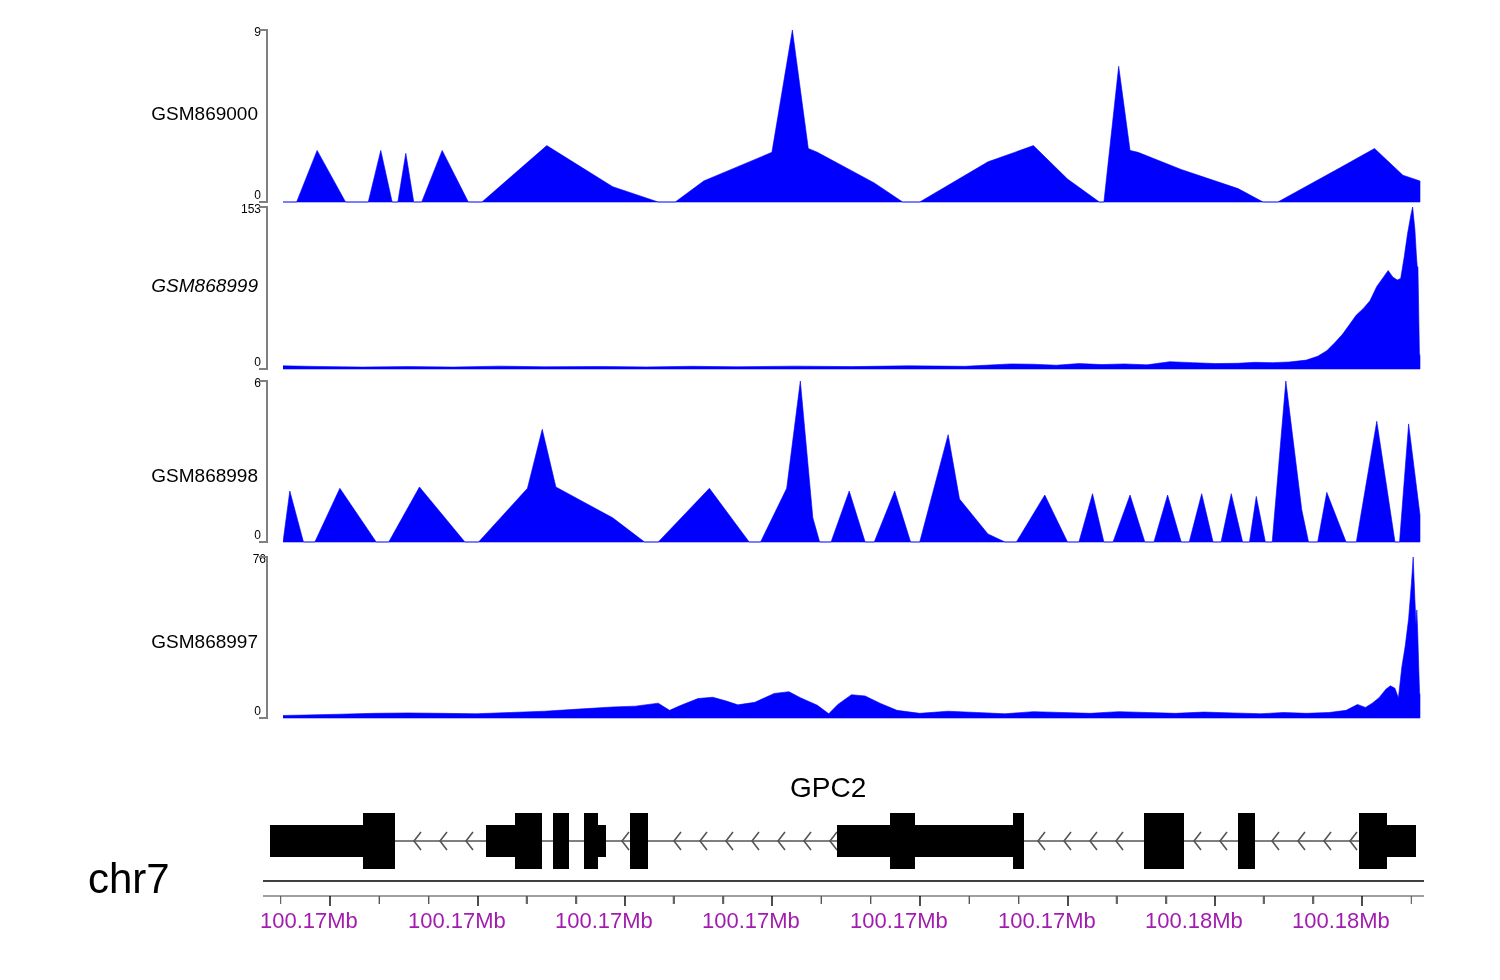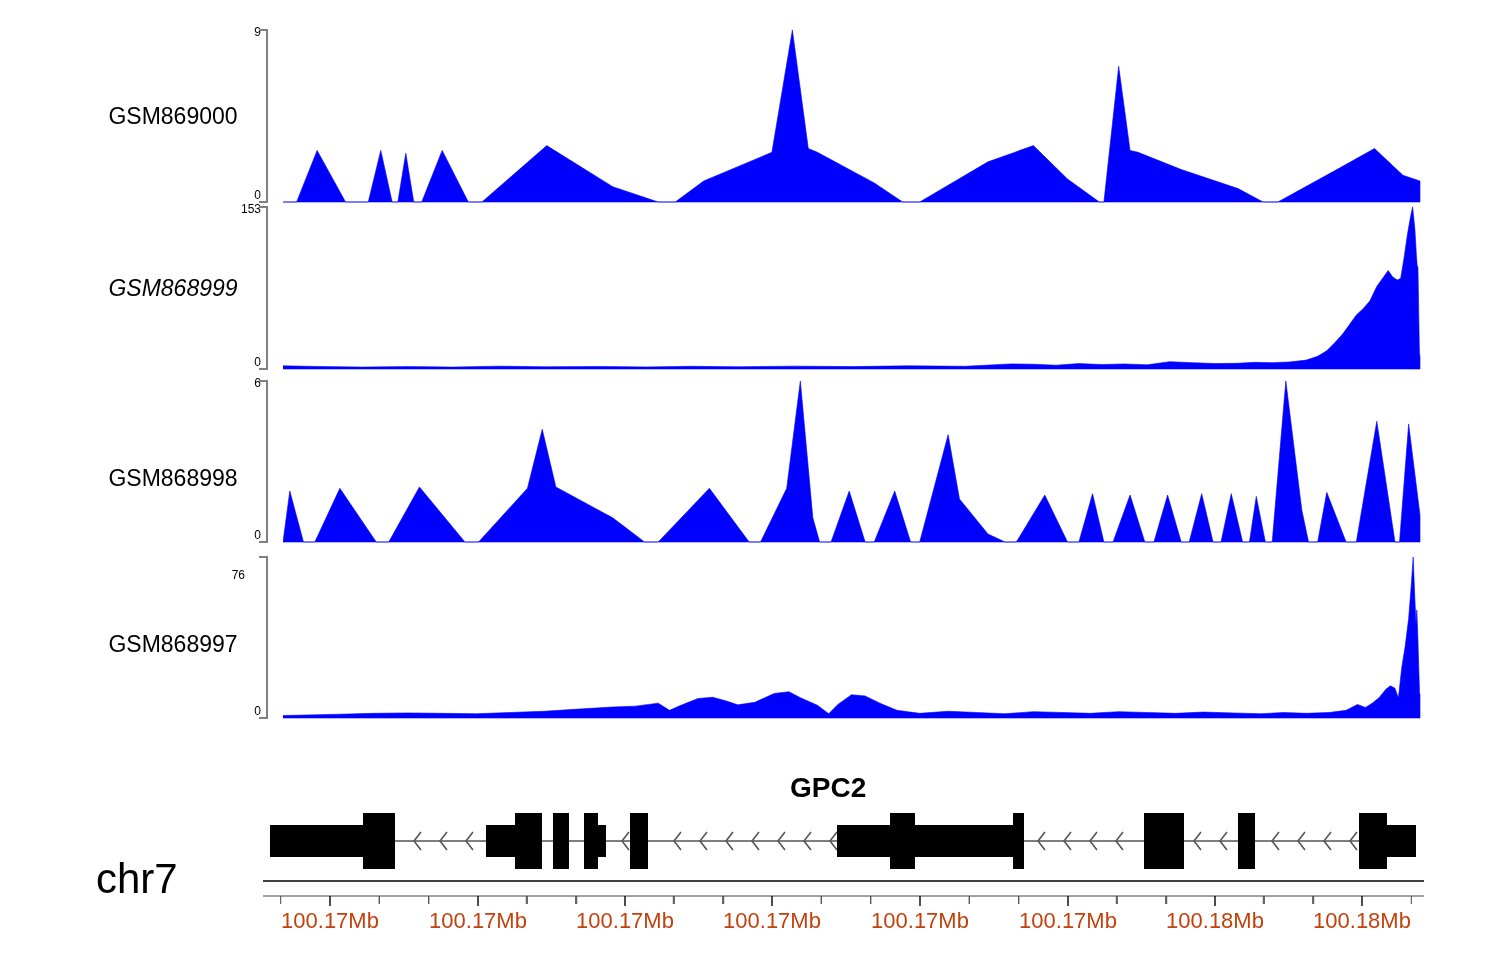--- a/index.html
+++ b/index.html
@@ -2,33 +2,33 @@
 <html><head>
 <meta charset="utf-8">
 <style>
   html,body{margin:0;padding:0;background:#ffffff;}
   body{width:1500px;height:980px;position:relative;overflow:hidden;
        font-family:"Liberation Sans",sans-serif;color:#000;}
   .stage{position:absolute;left:0;top:0;width:1500px;height:980px;}
 
   
   .track{position:absolute;left:0;width:1500px;}
-  .track-label{position:absolute;left:88px;width:170px;text-align:center;
-       font-size:23px;color:#000;white-space:nowrap;}
+  .track-label{position:absolute;left:88px;width:170px;text-align:right;
+       font-size:19px;color:#000;white-space:nowrap;}
   .axis-num-box{position:absolute;width:46px;text-align:right;font-size:12px;line-height:1;}
   .plot-svg{position:absolute;display:block;}
   .bracket-svg{position:absolute;display:block;}
 
   
-  .gene-name{position:absolute;font-size:28px;color:#000;white-space:nowrap;font-weight:bold;}
+  .gene-name{position:absolute;font-size:28px;color:#000;white-space:nowrap;}
   .chrom-label{position:absolute;font-size:42px;color:#000;white-space:nowrap;}
   .gene-svg{position:absolute;display:block;}
   .ruler-svg{position:absolute;display:block;}
-  .tick-label{position:absolute;font-size:22px;color:#c2410c;white-space:nowrap;
-       text-align:center;}
+  .tick-label{position:absolute;font-size:22px;color:#a21caf;white-space:nowrap;
+       text-align:left;}
 </style>
 </head>
 <body>
 
 <div class="stage">
 
   <div id="tracks-root">
       <div class="track" style="top: 30px; height: 172px;">
         <div class="track-label" style="top: 73px;">GSM869000</div>
         <div class="axis-num-box" style="left: 215px; top: -4px;">9</div>
@@ -57,34 +57,34 @@
         <div class="axis-num-box" style="left: 215px; top: 148px;">0</div>
         <svg width="24" height="165" viewBox="0 0 24 165" class="bracket-svg" style="left: 257px; top: -2px;">
           <path d="M 2 2 L 10 2 L 10 163 L 2 163" fill="none" stroke="#808080" stroke-width="2"></path>
         </svg>
         <svg width="1139" height="163" viewBox="0 0 1139 163" preserveAspectRatio="none" class="plot-svg" style="left: 283px; top: 0px;">
           <path d="M 0 161 L 0.00 161.00 L 6.82 110.02 L 20.47 161.00 L 31.84 161.00 L 56.85 107.33 L 93.23 161.00 L 105.74 161.00 L 136.44 105.99 L 181.92 161.00 L 195.56 161.00 L 244.45 107.33 L 259.24 48.30 L 272.88 105.99 L 329.73 136.85 L 361.57 161.00 L 375.21 161.00 L 426.38 107.33 L 466.17 161.00 L 477.54 161.00 L 503.69 107.33 L 517.34 0.00 L 529.84 136.85 L 536.66 161.00 L 548.03 161.00 L 566.23 110.02 L 582.14 161.00 L 591.24 161.00 L 611.71 110.02 L 627.62 161.00 L 636.72 161.00 L 665.14 53.67 L 676.51 118.07 L 704.94 152.95 L 722.00 161.00 L 733.37 161.00 L 761.79 114.04 L 784.53 161.00 L 795.90 161.00 L 809.54 112.70 L 820.91 161.00 L 830.01 161.00 L 847.06 114.04 L 861.85 161.00 L 870.94 161.00 L 884.59 114.04 L 898.23 161.00 L 906.19 161.00 L 918.70 112.70 L 930.07 161.00 L 938.02 161.00 L 948.26 112.70 L 959.63 161.00 L 966.45 161.00 L 973.27 115.38 L 982.37 161.00 L 989.19 161.00 L 1002.83 0.00 L 1018.75 128.80 L 1025.57 161.00 L 1034.67 161.00 L 1043.77 111.36 L 1063.10 161.00 L 1073.33 161.00 L 1093.79 40.25 L 1111.99 161.00 L 1116.53 161.00 L 1125.63 42.93 L 1137.00 134.17 L 1137 161 Z" fill="#0000FF" stroke="#0000FF" stroke-width="0.6"></path>
         </svg>
       </div>
       <div class="track" style="top: 557px; height: 161px;">
         <div class="track-label" style="top: 74px;">GSM868997</div>
-        <div class="axis-num-box" style="left: 199px; top: -4px; margin-top: 16px;">76</div>
+        <div class="axis-num-box" style="left: 220px; top: -4px;">76</div>
         <div class="axis-num-box" style="left: 215px; top: 148px;">0</div>
         <svg width="24" height="165" viewBox="0 0 24 165" class="bracket-svg" style="left: 257px; top: -2px;">
           <path d="M 2 2 L 10 2 L 10 163 L 2 163" fill="none" stroke="#808080" stroke-width="2"></path>
         </svg>
         <svg width="1139" height="163" viewBox="0 0 1139 163" preserveAspectRatio="none" class="plot-svg" style="left: 283px; top: 0px;">
           <path d="M 0 161 L 0.00 158.46 L 22.74 158.03 L 56.85 157.19 L 90.96 156.34 L 125.07 155.92 L 159.18 156.34 L 193.29 156.76 L 227.40 155.49 L 261.51 154.22 L 295.62 152.10 L 329.73 149.98 L 352.47 149.14 L 375.21 146.17 L 386.58 153.37 L 397.95 148.29 L 415.00 141.51 L 429.79 140.24 L 443.43 144.05 L 454.80 147.87 L 471.85 145.32 L 491.18 136.43 L 505.97 134.73 L 517.34 140.66 L 534.39 148.29 L 545.76 156.76 L 554.86 147.44 L 568.50 137.70 L 582.14 138.97 L 596.93 146.17 L 613.98 153.37 L 636.72 156.34 L 665.14 154.22 L 693.57 155.49 L 722.00 156.76 L 750.42 154.64 L 778.85 155.49 L 807.27 156.34 L 835.69 154.64 L 864.12 155.49 L 892.55 156.34 L 920.97 155.07 L 949.39 155.92 L 977.82 156.76 L 1000.56 155.49 L 1023.30 156.34 L 1046.04 155.49 L 1063.10 153.37 L 1074.46 147.44 L 1082.42 150.41 L 1089.25 146.17 L 1096.07 140.66 L 1102.89 132.19 L 1107.44 128.80 L 1111.99 131.34 L 1115.40 141.09 L 1118.81 110.16 L 1122.22 88.97 L 1125.63 61.43 L 1128.47 25.42 L 1130.18 0.00 L 1131.88 42.37 L 1133.02 67.79 L 1133.82 52.96 L 1134.73 76.26 L 1135.86 114.39 L 1136.55 135.58 L 1137.00 137.70 L 1137 161 Z" fill="#0000FF" stroke="#0000FF" stroke-width="0.6"></path>
         </svg>
       </div>
     </div>
 
   <div id="gene-name" class="gene-name" style="left:790px;top:772px;">GPC2</div>
 
-  <div id="chrom-label" class="chrom-label" style="left:96px;top:855px;">chr7</div>
+  <div id="chrom-label" class="chrom-label" style="left:88px;top:855px;">chr7</div>
 
   <div id="gene-model-root">
       <svg width="1500" height="72" viewBox="0 0 1500 72" class="gene-svg" style="left: 0px; top: 805px;">
         <line x1="270" y1="36" x2="1416" y2="36" stroke="#000" stroke-width="1.2"></line>
         <path d="M 421 27 L 414 36 L 421 45" fill="none" stroke="#555" stroke-width="1.6"></path>
         <path d="M 447 27 L 440 36 L 447 45" fill="none" stroke="#555" stroke-width="1.6"></path>
         <path d="M 473 27 L 466 36 L 473 45" fill="none" stroke="#555" stroke-width="1.6"></path>
         <path d="M 629 27 L 622 36 L 629 45" fill="none" stroke="#555" stroke-width="1.6"></path>
         <path d="M 681 27 L 674 36 L 681 45" fill="none" stroke="#555" stroke-width="1.6"></path>
         <path d="M 707 27 L 700 36 L 707 45" fill="none" stroke="#555" stroke-width="1.6"></path>

